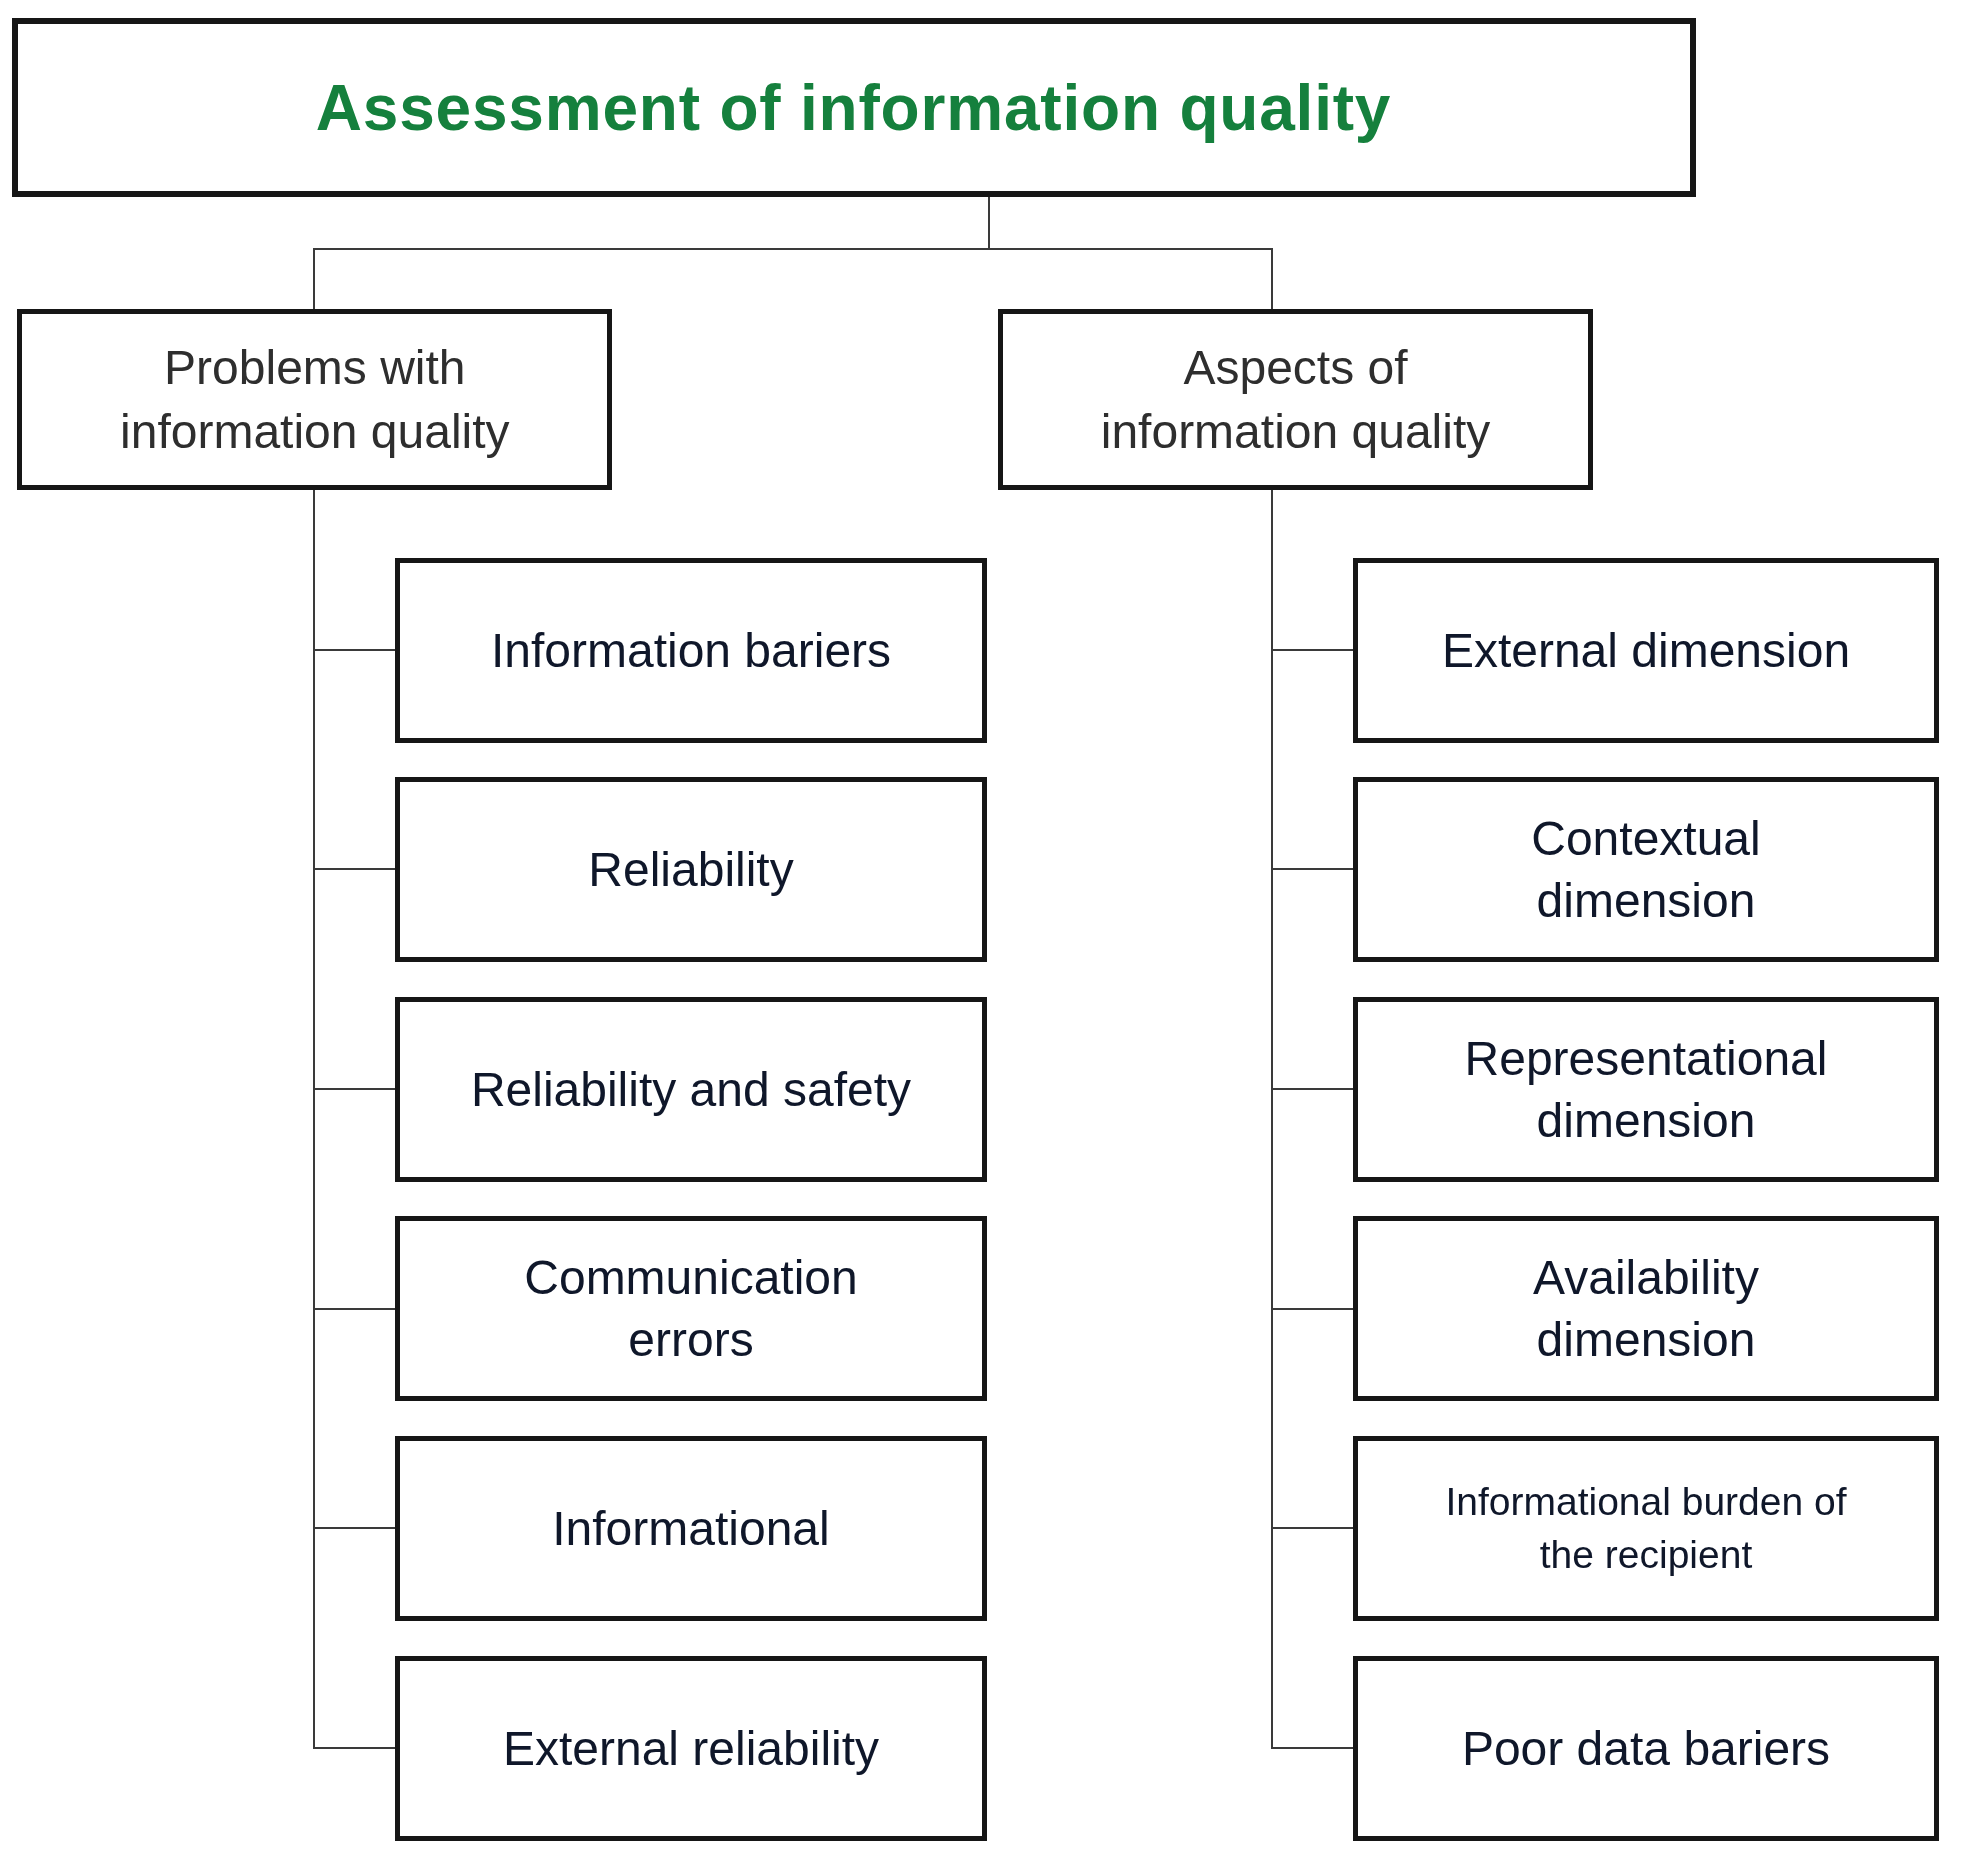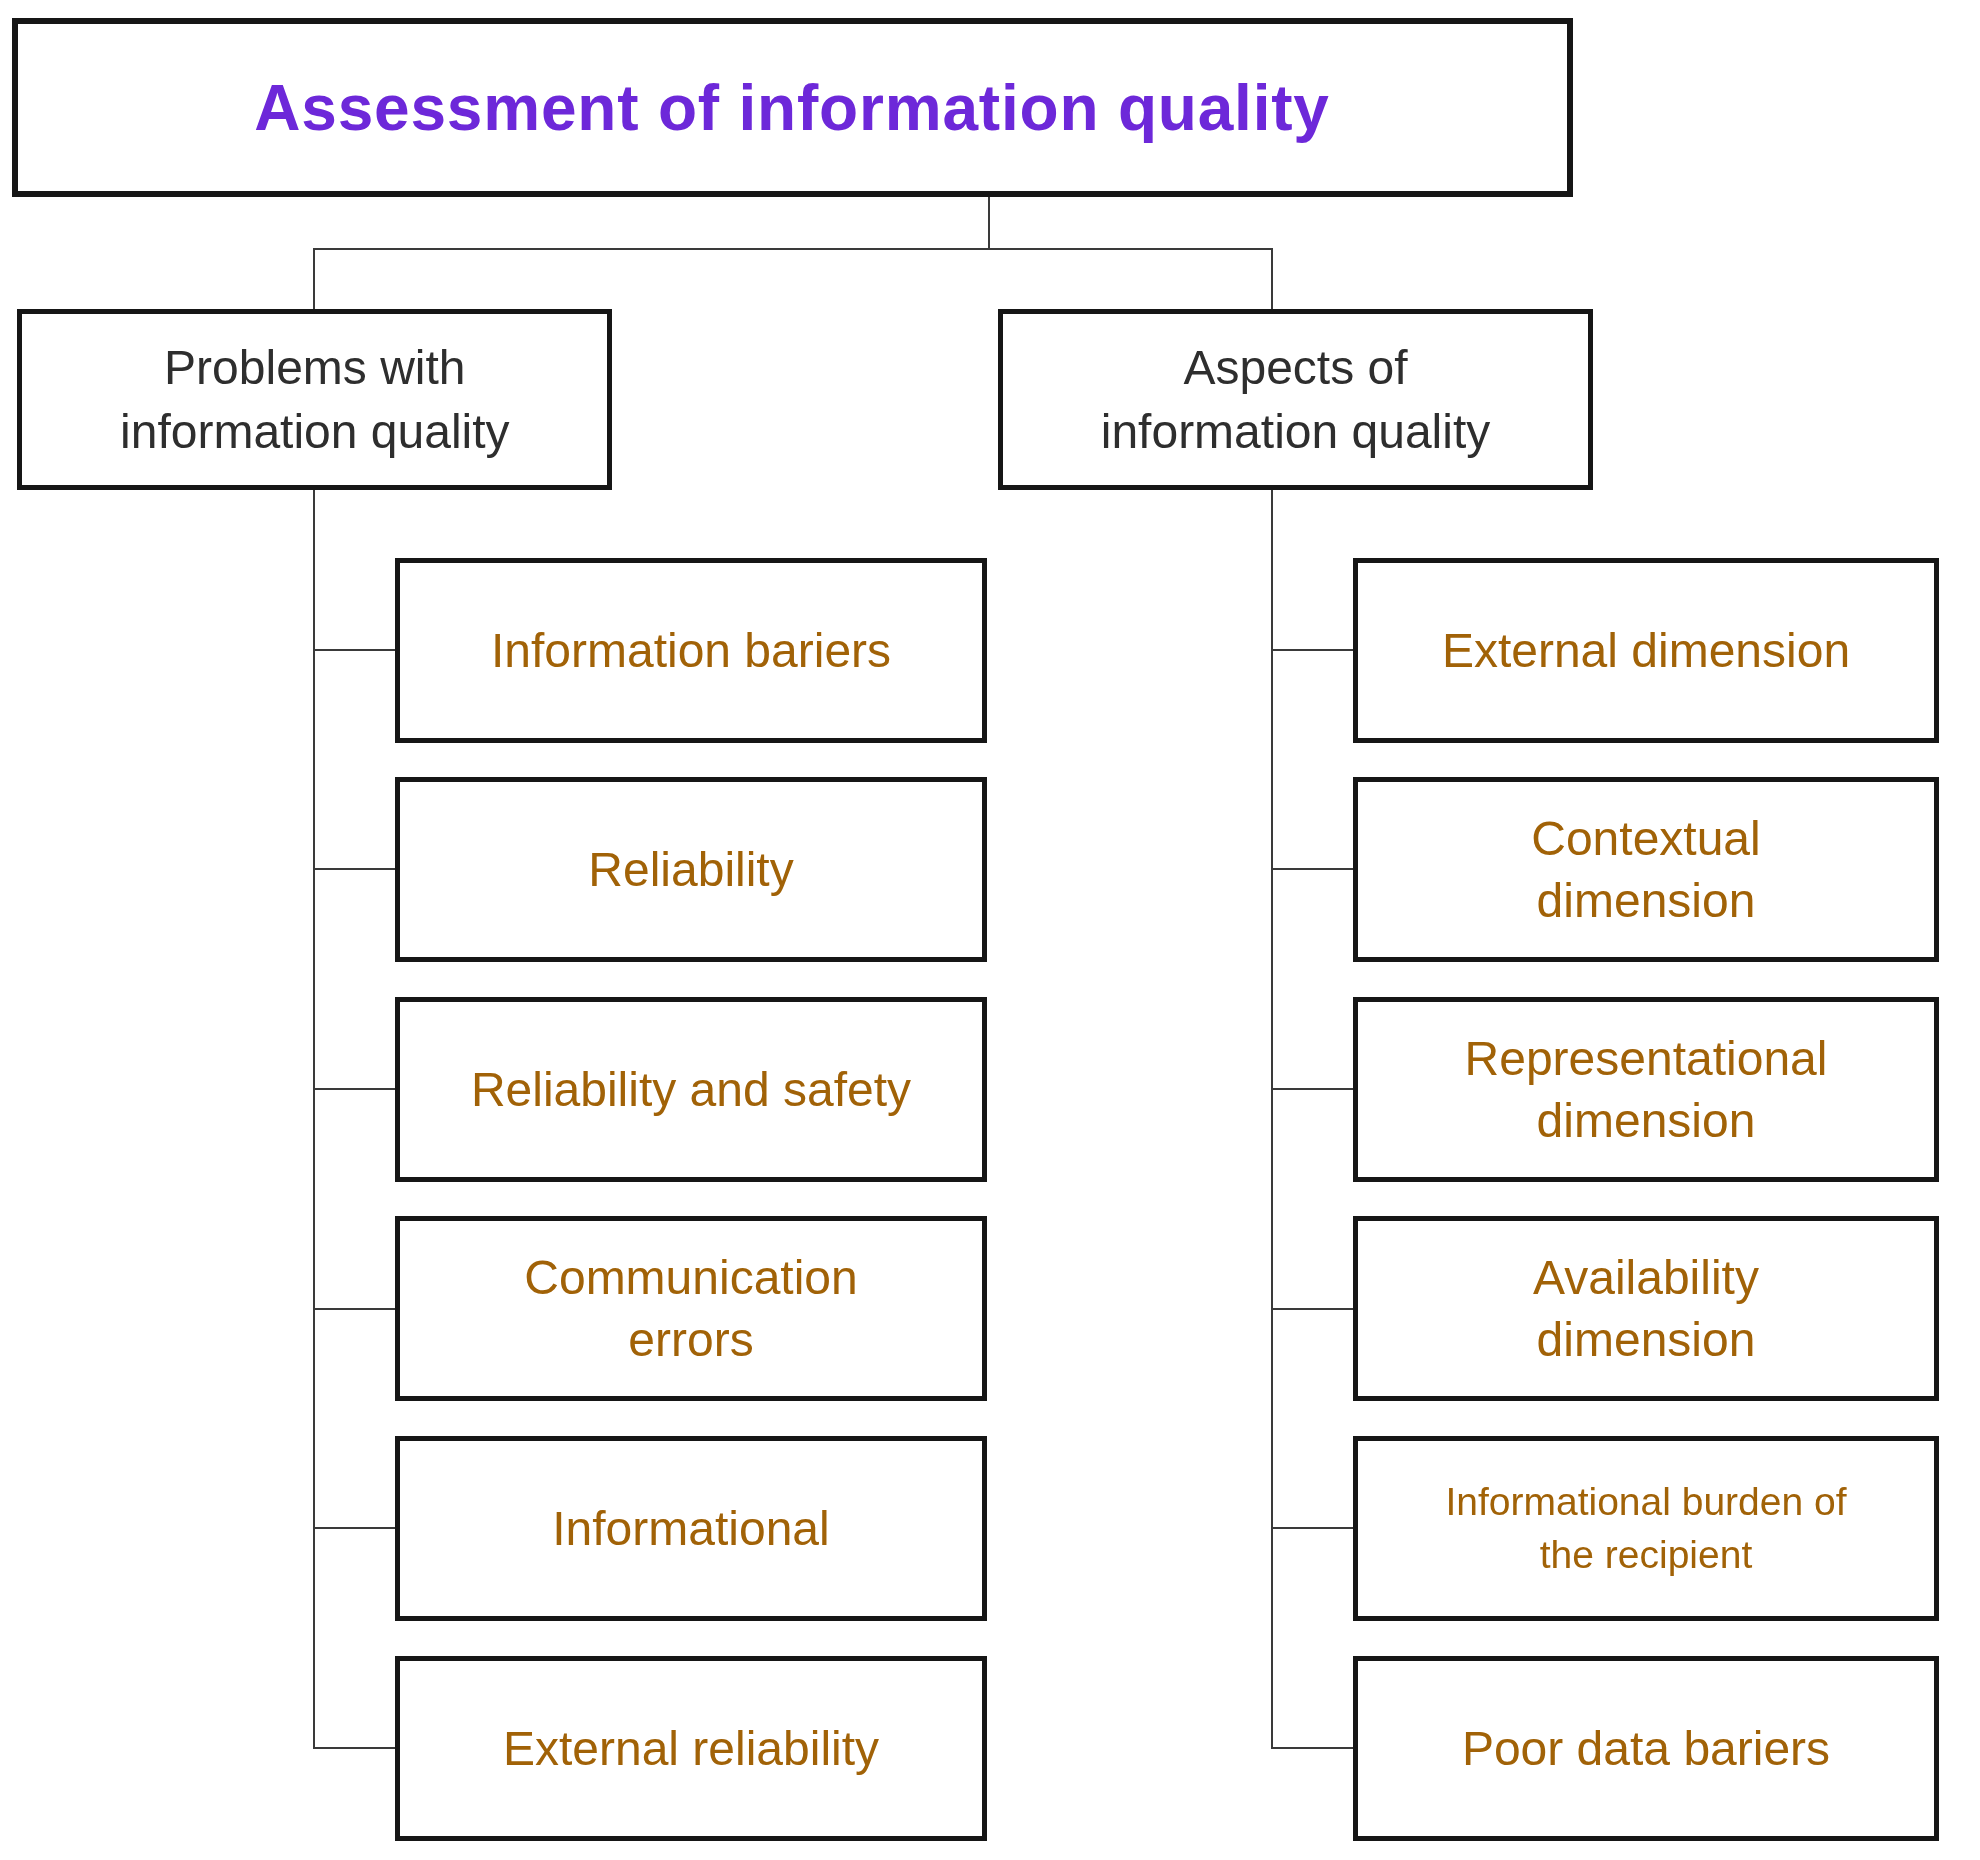--- a/index.html
+++ b/index.html
@@ -21,41 +21,41 @@
     border: 5.8px solid #161616;
     display: flex;
     align-items: center;
     justify-content: center;
     text-align: center;
     box-sizing: border-box;
     white-space: pre-line;
   }
   .title-box {
     left: 11.5px; top: 18px;
-    width: 1561px; height: 179px;
+    width: 1684px; height: 179px;
     border-width: 6.6px;
     font-size: 64px;
     font-weight: bold;
-    color: #6d28d9;
+    color: #15803d;
     letter-spacing: 0.8px;
   }
   .header-box {
     width: 595px; height: 181px;
     top: 309px;
     font-size: 48px;
     font-weight: normal;
     color: #2e2e2e;
     line-height: 1.32;
   }
   .header-left  { left: 17.3px; }
   .header-right { left: 976px; margin-left: 22px; }
   .item-box {
     width: 592px; height: 185px;
     font-size: 48px;
-    color: #a16207;
+    color: #0f172a;
     line-height: 1.28;
   }
   .col-left  .item-box { left: 395px; }
   .col-right .item-box { left: 1353px; width: 586px; }
   .row-0 { top: 558px; }
   .row-1 { top: 777px; }
   .row-2 { top: 997px; }
   .row-3 { top: 1216px; }
   .row-4 { top: 1436px; }
   .row-5 { top: 1656px; }

